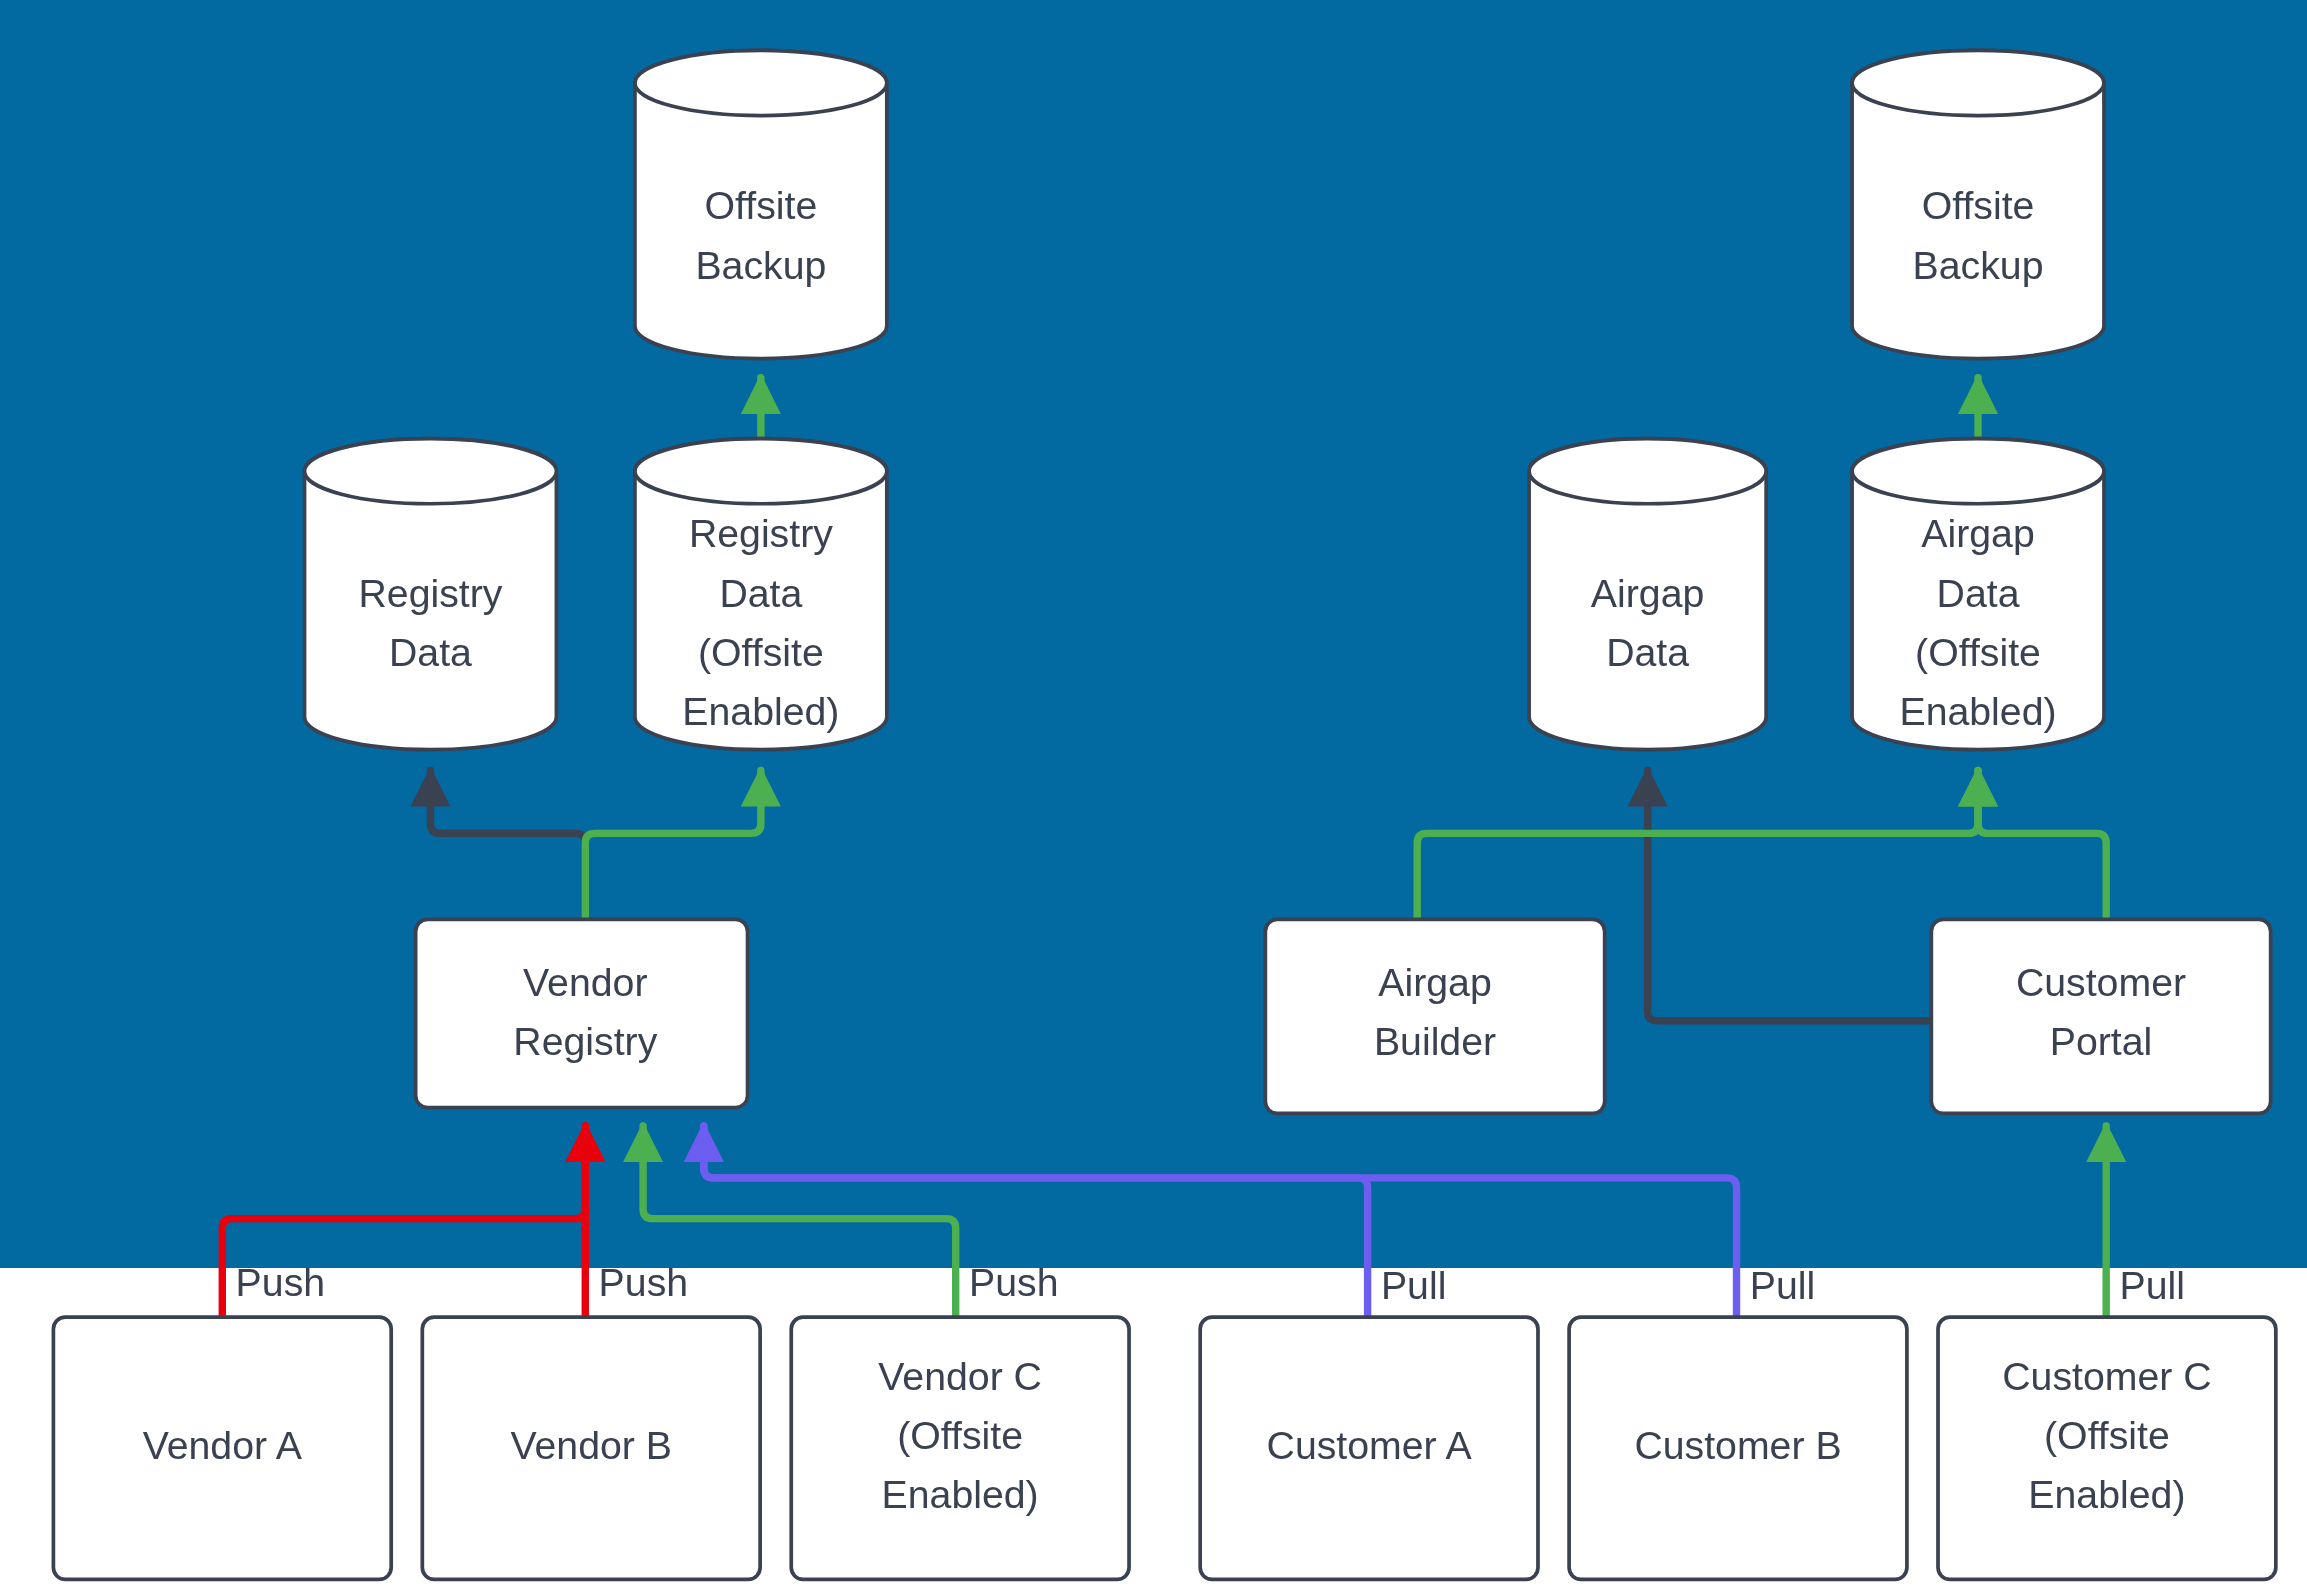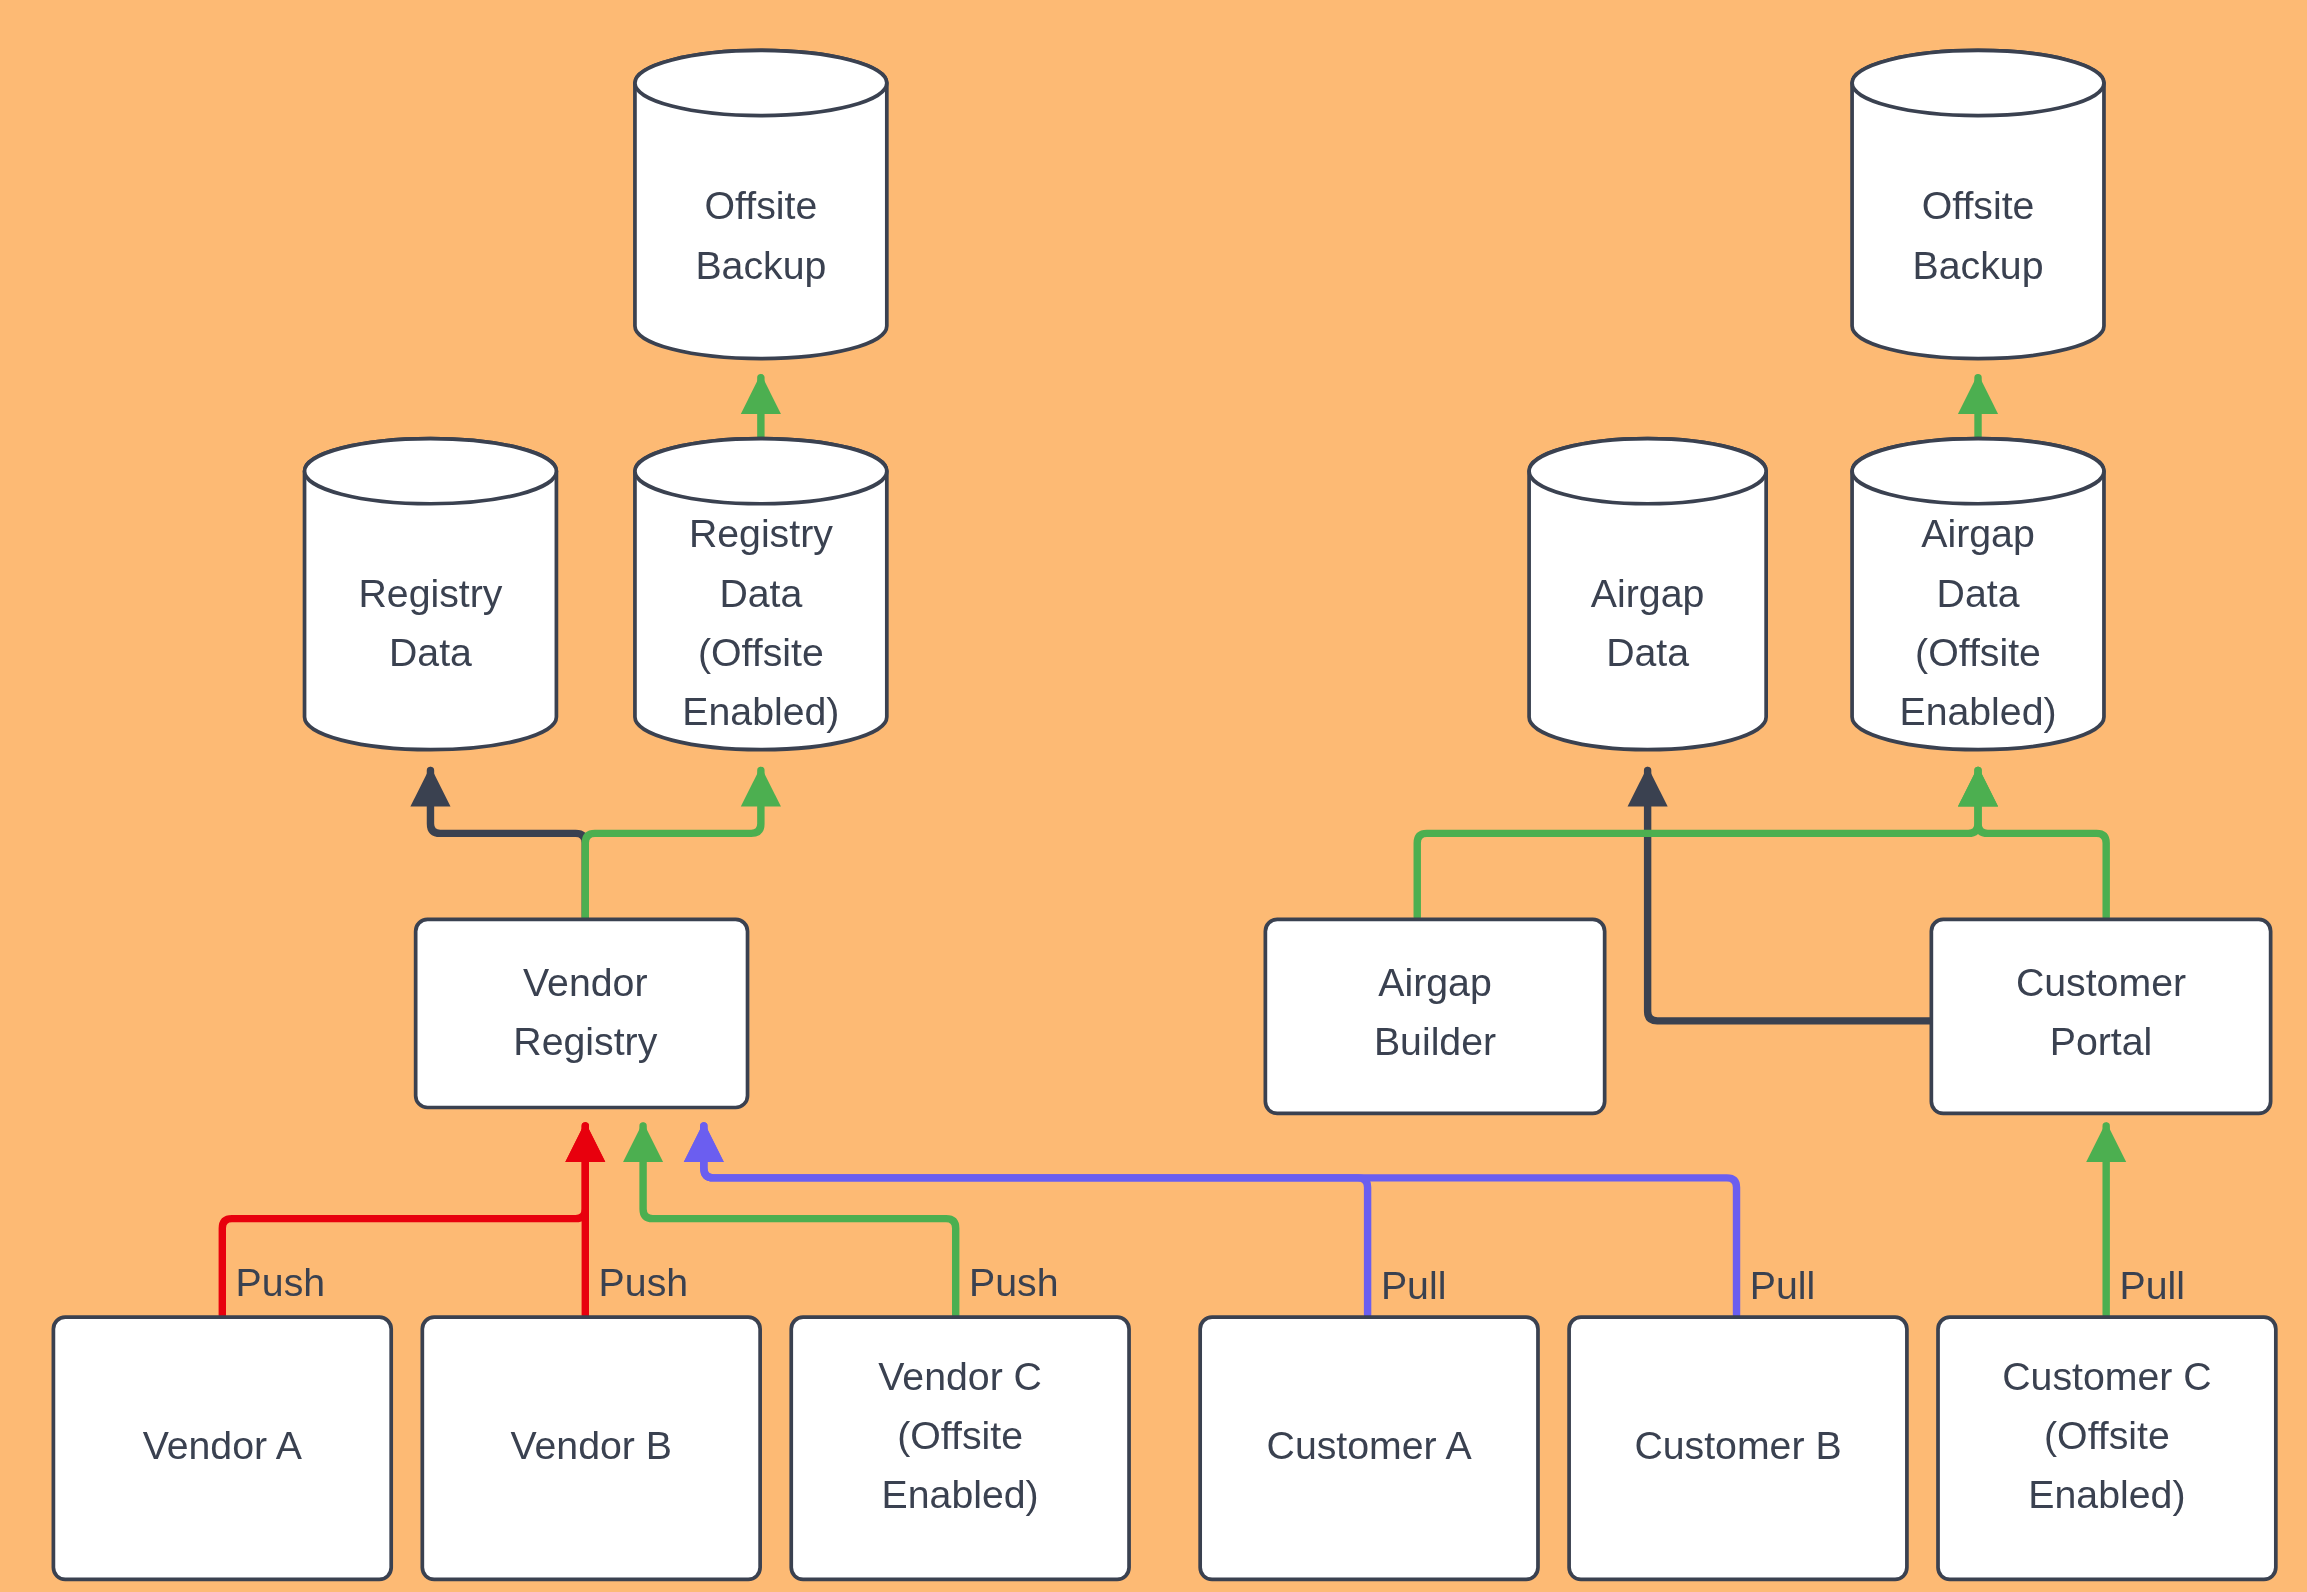--- a/index.html
+++ b/index.html
@@ -9,22 +9,22 @@
   }
   body {
     width: 2307px;
     height: 1592px;
     font-family: "Liberation Sans", sans-serif;
     overflow: hidden;
   }
   #diagram-root {
     position: relative;
     width: 2307px;
-    height: 1592px;
-    background: #fdba74;
+    height: 1268px;
+    background: #0369a1;
   }
   svg#diagram-canvas {
     display: block;
     width: 2307px;
     height: 1592px;
   }
   .node-shape {
     fill: #ffffff;
     stroke: #3a4150;
     stroke-width: 5;

